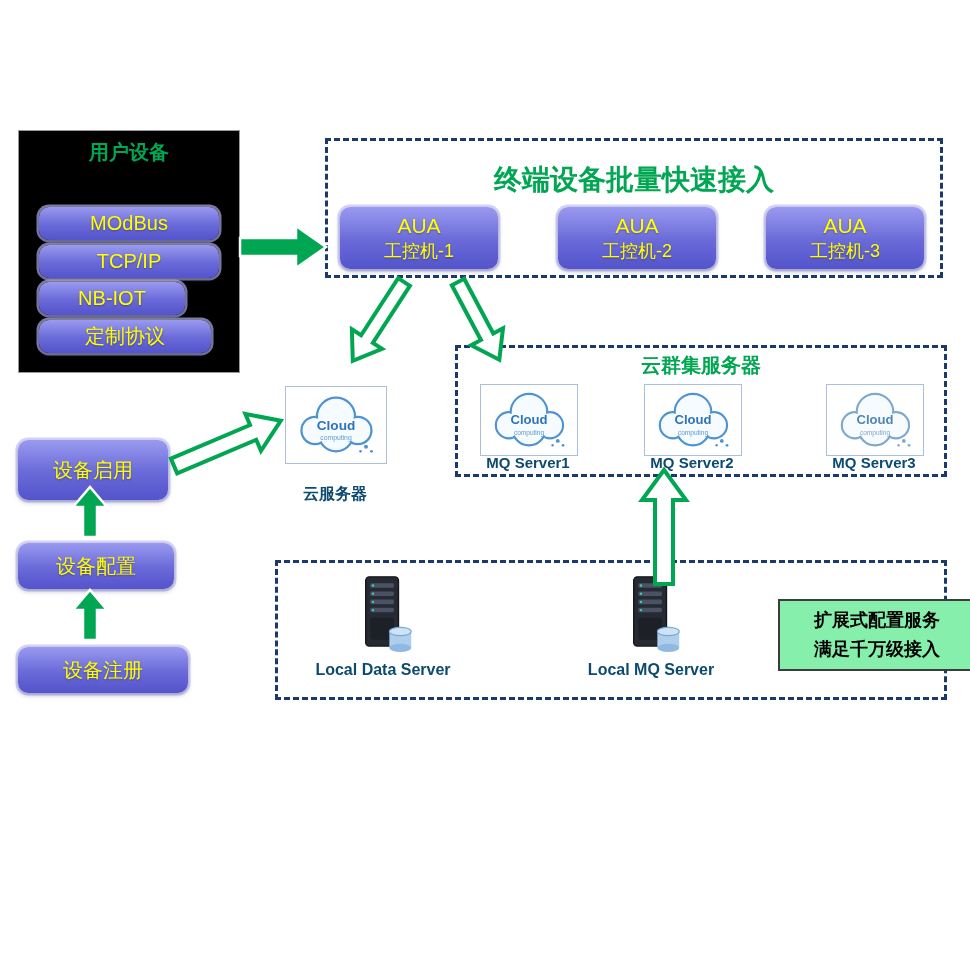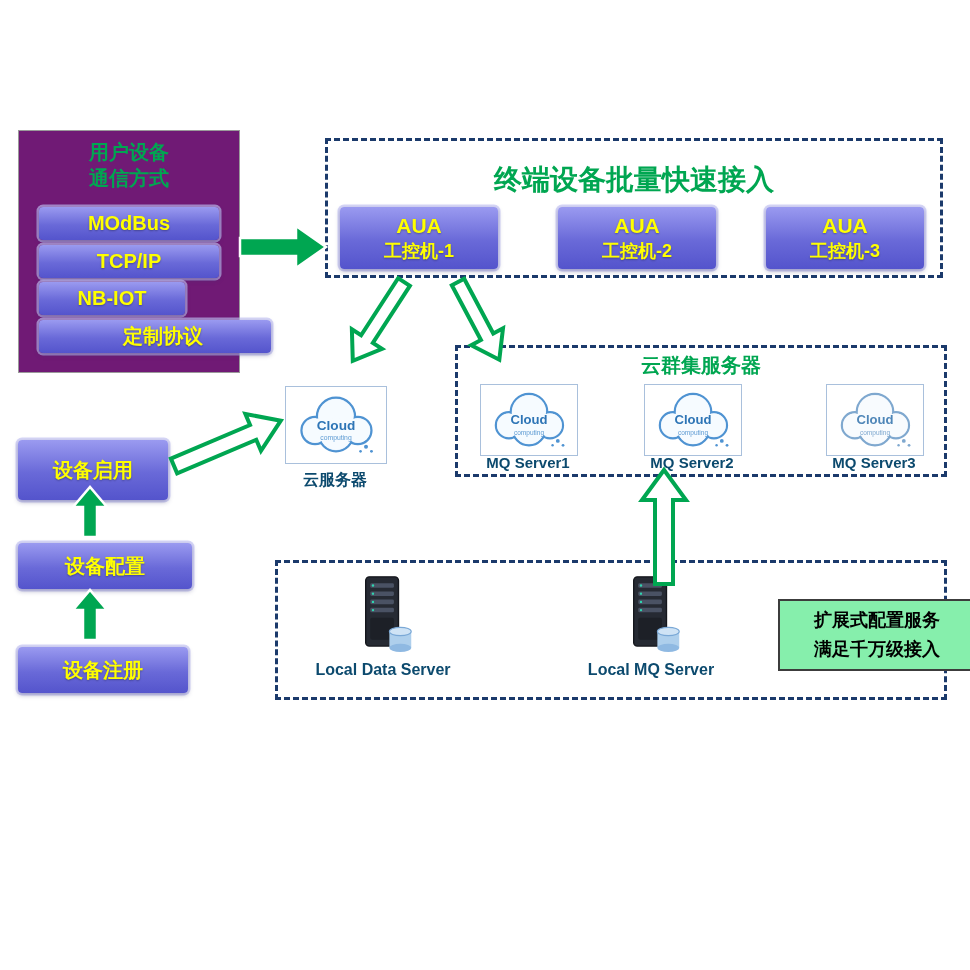--- a/index.html
+++ b/index.html
@@ -1,23 +1,23 @@
 <!DOCTYPE html>
 <html><head>
 <meta charset="utf-8">
 <style>
   html,body{margin:0;padding:0;background:#ffffff;}
   #stage{position:relative;width:970px;height:970px;background:#ffffff;font-family:"Liberation Sans",sans-serif;overflow:hidden;}
   .panel-dashed{position:absolute;border:3px dashed #1b3a6b;background:transparent;}
-  .panel-solid{position:absolute;border:1px solid #9a9a9a;background:#701a75;}
+  .panel-solid{position:absolute;border:1px solid #9a9a9a;background:#000000;}
   .green-title{position:absolute;left:0;width:100%;color:#00a651;font-weight:bold;text-align:center;}
   .node{position:absolute;display:flex;flex-direction:column;align-items:center;justify-content:center;text-align:center;
-        color:#ffff00;font-weight:bold;
+        color:#ffff00;font-weight:normal;
         background:linear-gradient(180deg,#9a9af0 0%,#6969d8 55%,#5454cc 100%);
-        border-radius:4px;
+        border-radius:10px;
         box-shadow:0 2px 5px rgba(50,50,110,.4), 0 0 0 2.5px rgba(195,195,245,.65);
         text-shadow:0 1px 2px rgba(0,0,0,.3);}
   .node .l2{font-size:18px;line-height:24px;}
   .node .l1{font-size:21px;line-height:26px;}
   .label{position:absolute;color:#0c4a6e;font-weight:bold;text-align:center;}
   .note-box{position:absolute;background:#86efac;border:2px solid #3c3c3c;display:flex;flex-direction:column;align-items:center;justify-content:center;
             color:#000;font-weight:600;font-size:18px;line-height:29px;margin-left:40px;}
   svg.icon{position:absolute;}
   svg.cloud{background:#ffffff;border:1px solid #a9c0dc;}
   #arrows{position:absolute;left:0;top:0;z-index:6;pointer-events:none;}
@@ -25,26 +25,25 @@
   .arrow-hollow{fill:#ffffff;stroke:#00a651;stroke-width:4;}
 </style>
 </head>
 <body>
 
 <div id="stage">
 
   <div class="panel-solid" style="left:18px;top:130px;width:220px;height:241px;">
     <div class="green-title" style="top:8px;font-size:20px;line-height:26px;">
       <div>用户设备</div>
-      <div>通信方式</div>
     </div>
     <div class="node" style="left:20px;top:76px;width:180px;height:33px;font-size:20px;">MOdBus</div>
     <div class="node" style="left:20px;top:114px;width:180px;height:33px;font-size:20px;">TCP/IP</div>
     <div class="node" style="left:20px;top:151px;width:146px;height:33px;font-size:20px;">NB-IOT</div>
-    <div class="node" style="left:20px;top:189px;width:216px;height:33px;font-size:20px;padding-left:16px;">定制协议</div>
+    <div class="node" style="left:20px;top:189px;width:172px;height:33px;font-size:20px;">定制协议</div>
   </div>
 
   <div class="panel-dashed" style="left:325px;top:138px;width:612px;height:134px;">
     <div class="green-title" style="top:20px;font-size:28px;">终端设备批量快速接入</div>
     <div class="node" style="left:12px;top:66px;width:158px;height:62px;">
       <div class="l1">AUA</div>
       <div class="l2">工控机-1</div>
     </div>
     <div class="node" style="left:230px;top:66px;width:158px;height:62px;">
       <div class="l1">AUA</div>
@@ -70,21 +69,21 @@
           <circle cx="79" cy="46" r="13.5"></circle>
           <circle cx="55" cy="50" r="17.5"></circle>
       </g>
       <circle cx="88" cy="64" r="2.2" fill="#4f93d2"></circle>
         <circle cx="94" cy="69" r="1.6" fill="#4f93d2"></circle>
         <circle cx="82" cy="69" r="1.4" fill="#4f93d2"></circle>
     </g>
     <text x="55" y="45" text-anchor="middle" font-size="15" font-weight="bold" fill="#2e75b6">Cloud</text>
     <text x="55" y="57" text-anchor="middle" font-size="7.5" fill="#5e9bd3">computing</text>
   </svg>
-  <div class="label" style="left:265px;top:470px;width:140px;font-size:16px;">云服务器</div>
+  <div class="label" style="left:265px;top:484px;width:140px;font-size:16px;">云服务器</div>
 
   <div class="panel-dashed" style="left:455px;top:345px;width:486px;height:126px;">
     <div class="green-title" style="top:4px;font-size:20px;">云群集服务器</div>
 
     <svg class="icon cloud" style="left:22px;top:36px;" width="96" height="70" viewBox="0 0 110 80">
       <g>
         <g fill="#dcebfa" stroke="#4f93d2" stroke-width="2.5">
           <circle cx="32" cy="46" r="15"></circle>
             <circle cx="55" cy="31" r="21"></circle>
             <circle cx="79" cy="46" r="15"></circle>
@@ -147,21 +146,21 @@
       <text x="55" y="45" text-anchor="middle" font-size="15" font-weight="bold" fill="#4f86b8">Cloud</text>
       <text x="55" y="57" text-anchor="middle" font-size="7.5" fill="#7fa8cf">computing</text>
     </svg>
 
     <div class="label" style="left:8px;top:106px;width:124px;font-size:15px;">MQ Server1</div>
     <div class="label" style="left:172px;top:106px;width:124px;font-size:15px;">MQ Server2</div>
     <div class="label" style="left:354px;top:106px;width:124px;font-size:15px;">MQ Server3</div>
   </div>
 
   <div class="node" style="left:18px;top:440px;width:150px;height:60px;font-size:20px;">设备启用</div>
-  <div class="node" style="left:18px;top:543px;width:174px;height:46px;font-size:20px;">设备配置</div>
+  <div class="node" style="left:18px;top:543px;width:156px;height:46px;font-size:20px;">设备配置</div>
   <div class="node" style="left:18px;top:647px;width:170px;height:46px;font-size:20px;">设备注册</div>
 
   <div class="panel-dashed" style="left:275px;top:560px;width:666px;height:134px;">
     <svg class="icon" style="left:73px;top:12px;" width="64" height="82" viewBox="0 0 70 90">
       <rect x="16" y="2" width="36" height="76" rx="4" fill="#262a33" stroke="#14161c" stroke-width="1.5"></rect>
       <g fill="#4a5264">
         <rect x="21" y="9" width="26" height="5" rx="1.5"></rect>
           <rect x="21" y="18" width="26" height="5" rx="1.5"></rect>
         <rect x="21" y="27" width="26" height="5" rx="1.5"></rect>
           <rect x="21" y="36" width="26" height="5" rx="1.5"></rect>

